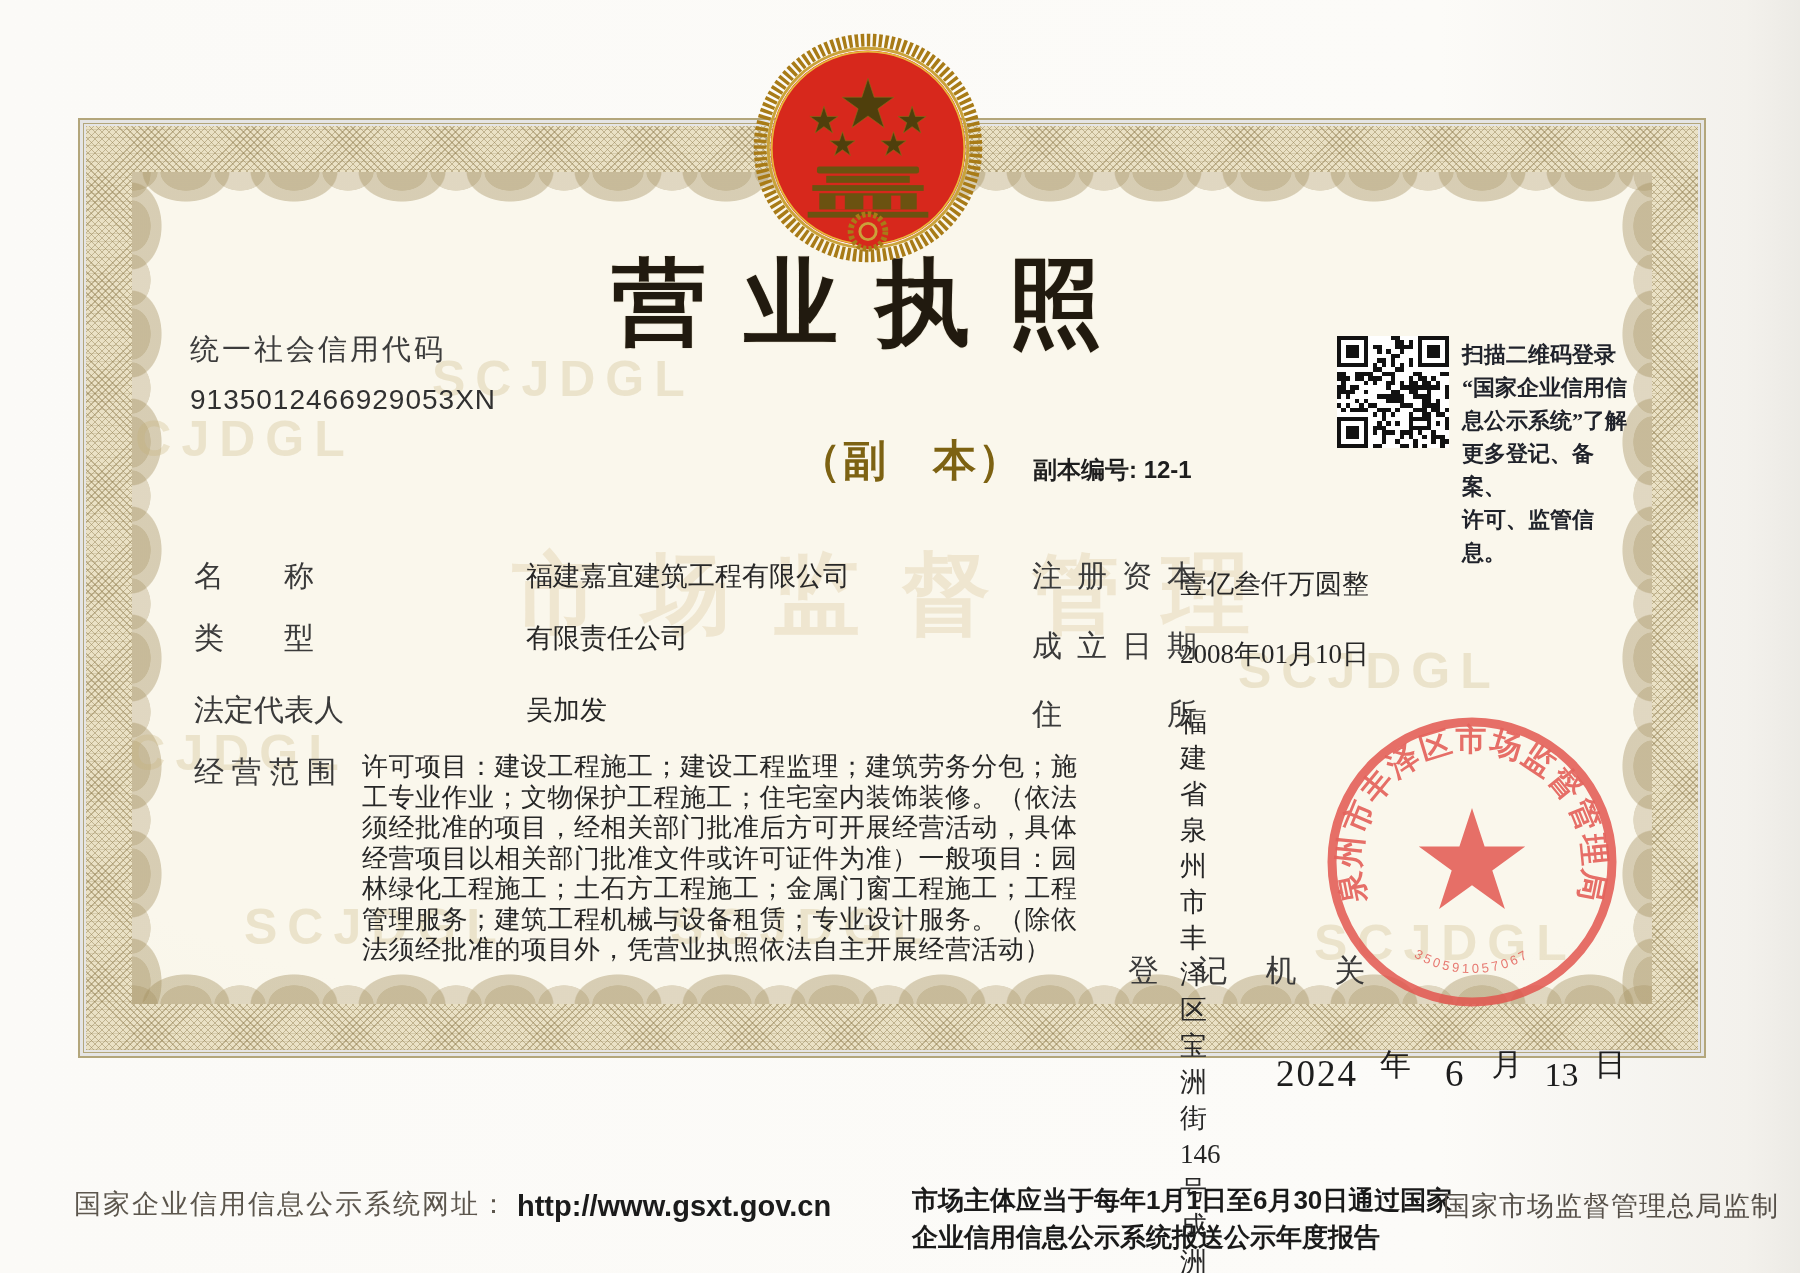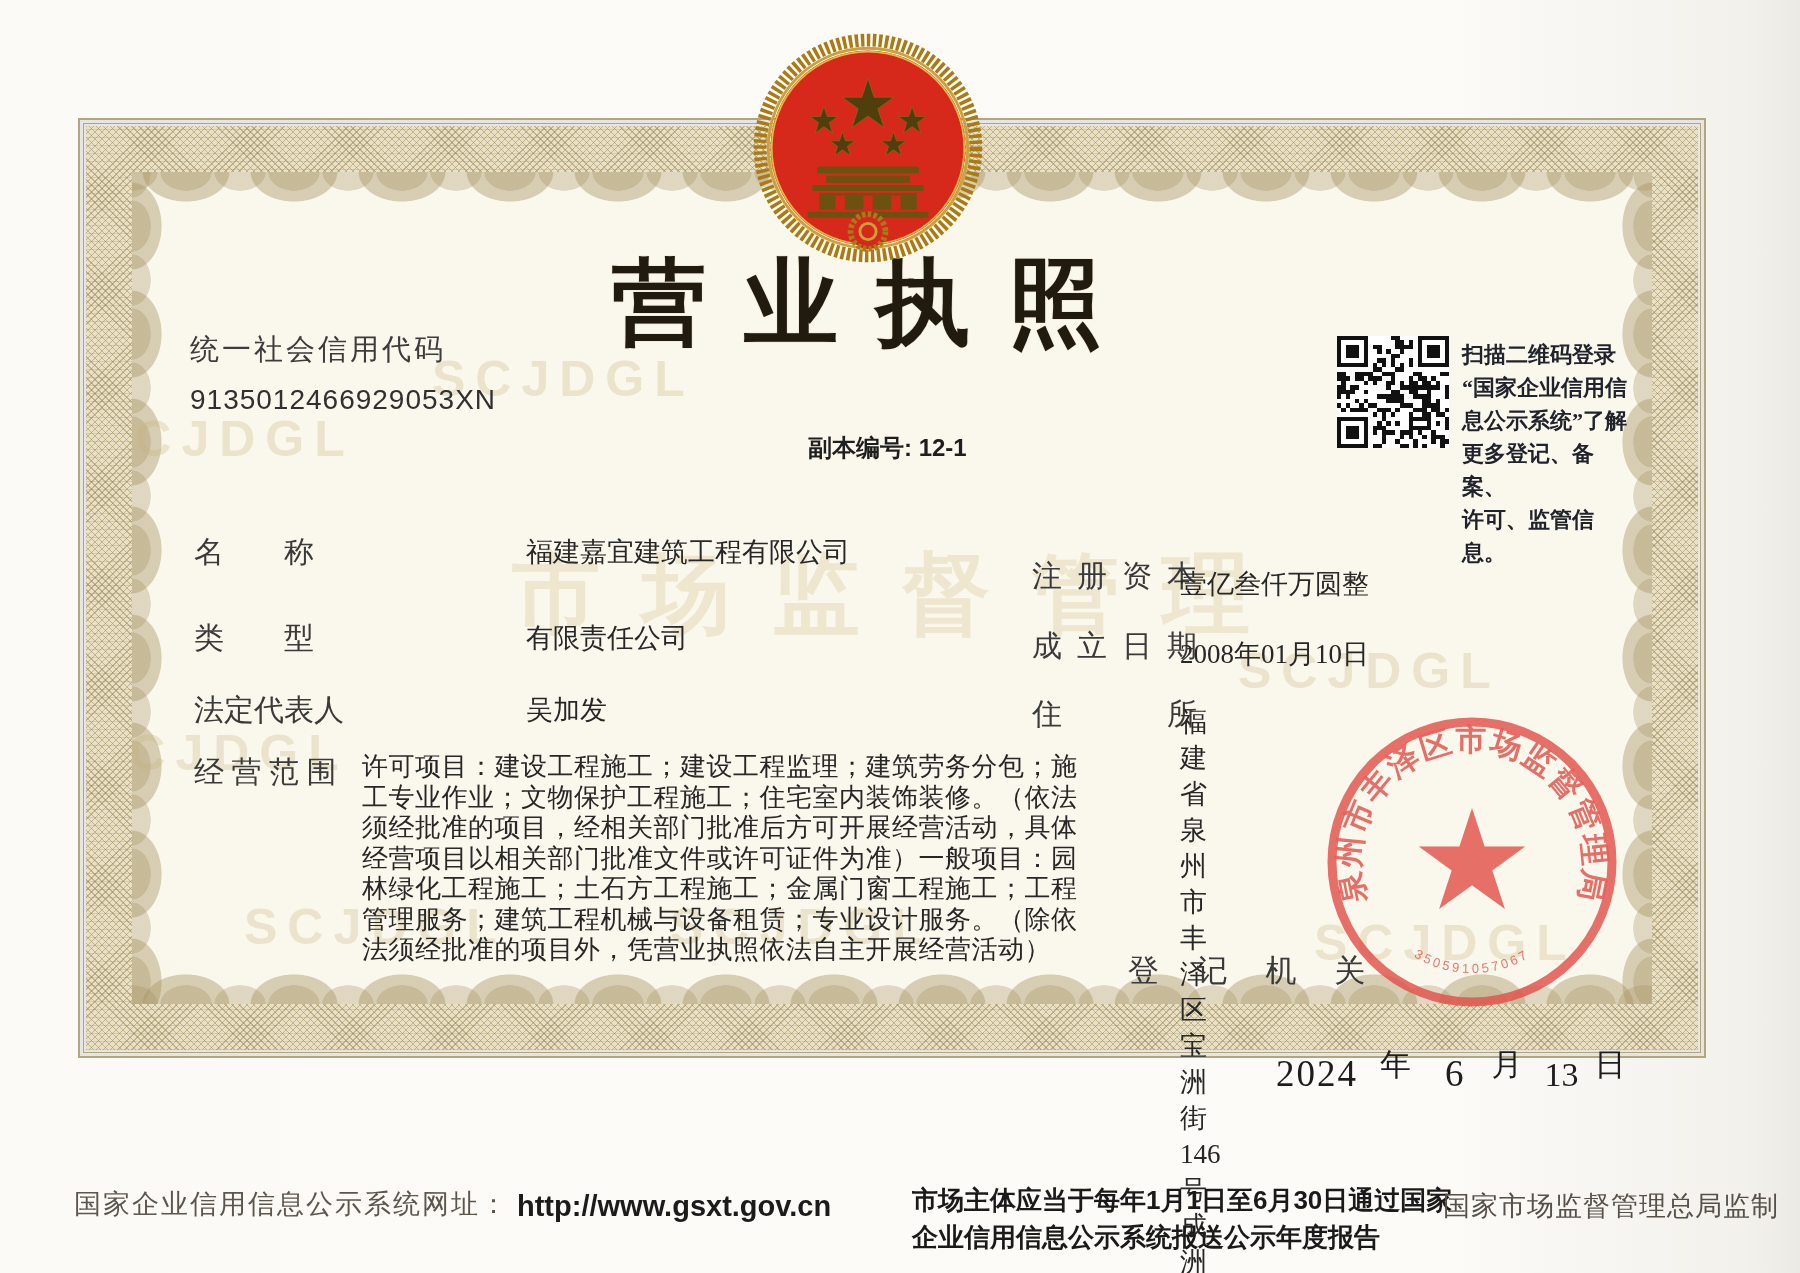--- a/index.html
+++ b/index.html
@@ -74,21 +74,21 @@
   .qr{position:absolute;left:1337px;top:336px;width:112px;height:112px;background:#fff;}
   .qr svg{display:block;width:112px;height:112px;}
   .qr-caption{position:absolute;left:1462px;top:338px;width:170px;font-size:22px;
     font-weight:bold;color:#20232b;line-height:33px;white-space:pre-line;}
 
   .row{position:absolute;display:flex;}
   .flabel{font-size:30px;color:#3a3a3a;white-space:nowrap;}
   .fvalue{font-size:27px;color:#272727;white-space:nowrap;}
   .preline{white-space:pre-line;}
 
-  .r-name{left:194px;top:532px;}  .r-type{left:194px;top:618px;}
+  .r-name{left:194px;top:556px;}  .r-type{left:194px;top:618px;}
   .r-legal{left:194px;top:690px;} .r-scope{left:194px;top:752px;}
   .r-name .fvalue,.r-type .fvalue,.r-legal .fvalue{margin-left:0;}
   .lcol-label{width:138px;}
   .lcol-value{position:absolute;left:332px;top:2px;}
   .scope-value{position:absolute;left:168px;top:0;width:744px;font-size:26px;
     line-height:30.5px;color:#272727;letter-spacing:.5px;}
 
   .r-capital{left:1032px;top:556px;} .r-est{left:1032px;top:626px;} .r-addr{left:1032px;top:694px;}
   .rcol-label{letter-spacing:15px;width:168px;}
   .rcol-value{position:absolute;left:148px;top:10px;}
@@ -173,20 +173,21 @@
 </div>
 
 <div class="credit">
   <div class="lbl">统一社会信用代码</div>
   <div class="val">9135012466929053XN</div>
 </div>
 
 <div class="title">营业执照</div>
 
 <div class="subtitle-row">
+  <span class="subtitle">（副　本）</span>
   <span class="copynum">副本编号: 12-1</span>
 </div>
 
 <div class="qr">
   <svg id="qrsvg" viewBox="0 0 25 25" shape-rendering="crispEdges">
       <rect x="0" y="0" width="25" height="25" fill="#ffffff"></rect>
       <rect x="12" y="0" width="1" height="1" fill="#111"></rect>
       <rect x="13" y="0" width="1" height="1" fill="#111"></rect>
       <rect x="13" y="1" width="1" height="1" fill="#111"></rect>
       <rect x="14" y="1" width="1" height="1" fill="#111"></rect>

